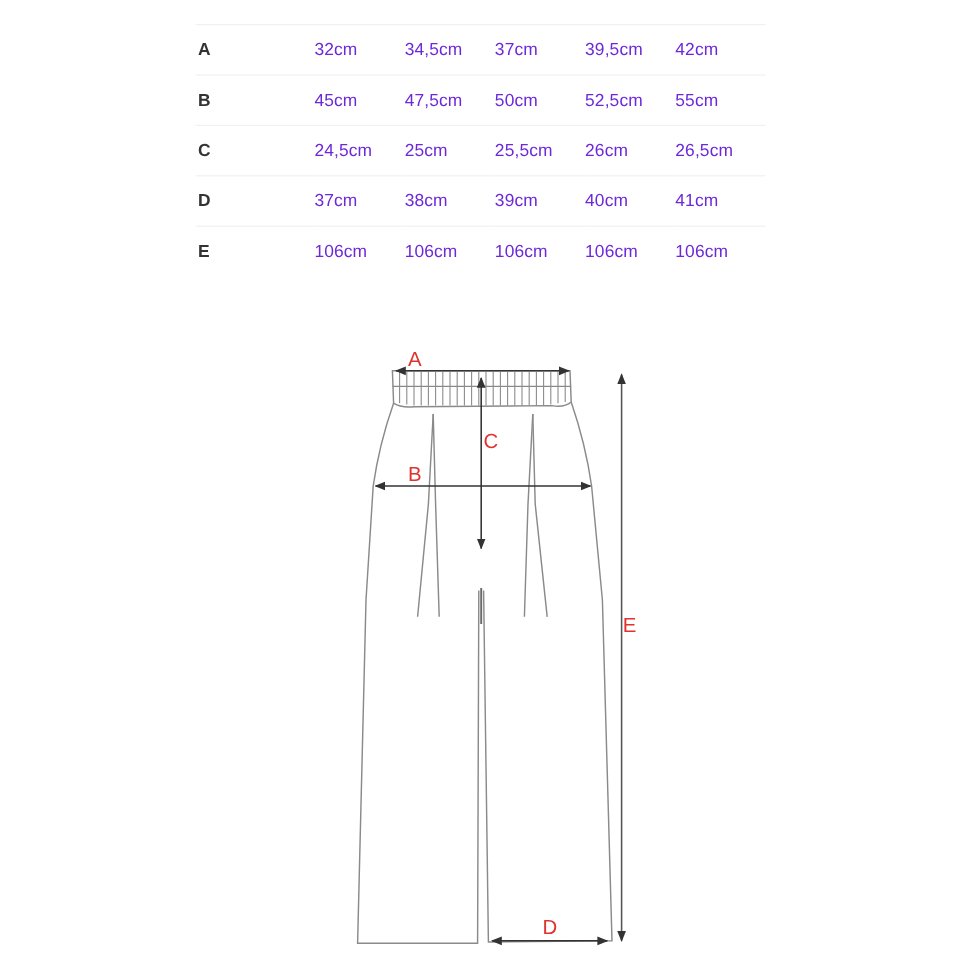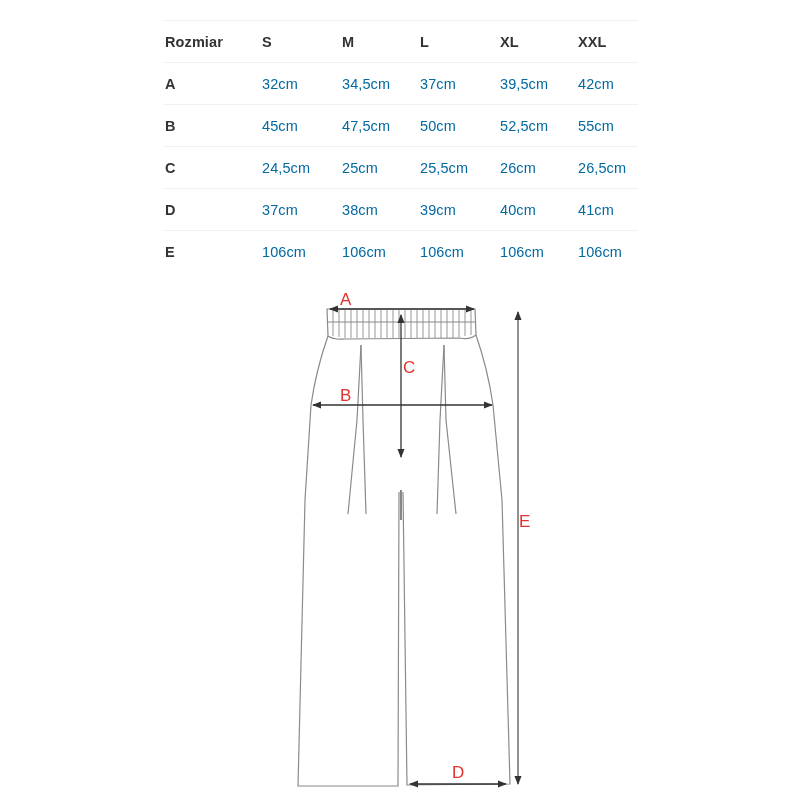--- a/index.html
+++ b/index.html
@@ -5,44 +5,36 @@
   html, body { margin: 0; padding: 0; background: #ffffff; }
   body { width: 800px; height: 800px; position: relative; overflow: hidden;
          font-family: "Liberation Sans", "DejaVu Sans", sans-serif; color: #3a3a3a; }
   .size-table { position: absolute; left: 163px; top: 20px; width: 475px; border-collapse: collapse; }
   .size-table td, .size-table th {
     height: 41px; padding: 0; text-align: left; vertical-align: middle;
     border-bottom: 1px solid #f1f1f1; font-size: 14.5px; letter-spacing: 0.1px;
   }
   .size-table tr:first-child th, .size-table tr:first-child td { border-top: 1px solid #f1f1f1; }
   .size-table th { font-weight: 700; color: #333; }
-  .size-table td { color: #0369a1; }
+  .size-table td { color: #6d28d9; }
   .size-table tr:last-child td, .size-table tr:last-child th { border-bottom: none; }
   .col-label { width: 97px; padding-left: 2px !important; }
   .col-s { width: 80px; }
   .col-m { width: 78px; }
   .col-l { width: 80px; }
   .col-xl { width: 78px; }
   .diagram { position: absolute; left: 0; top: 0; width: 800px; height: 800px; pointer-events: none; }
   .diagram * { pointer-events: auto; }
   .dim-label { font-family: "Liberation Sans", "DejaVu Sans", sans-serif; font-size: 17px; fill: #e0322f; }
 </style>
 </head>
 <body>
 
 <table class="size-table">
   <tbody>
-      <tr>
-    <th class="col-label">Rozmiar</th>
-    <th class="col-s">S</th>
-    <th class="col-m">M</th>
-    <th class="col-l">L</th>
-    <th class="col-xl">XL</th>
-    <th>XXL</th>
-  </tr>
   <tr>
     <th class="col-label">A</th>
     <td>32cm</td>
     <td>34,5cm</td>
     <td>37cm</td>
     <td>39,5cm</td>
     <td>42cm</td>
   </tr>
   <tr>
     <th class="col-label">B</th>

